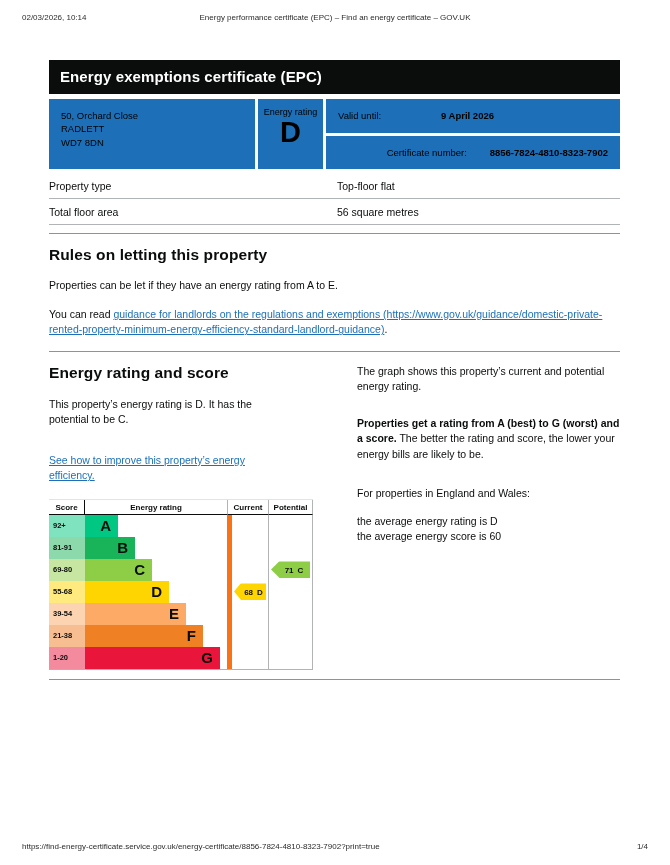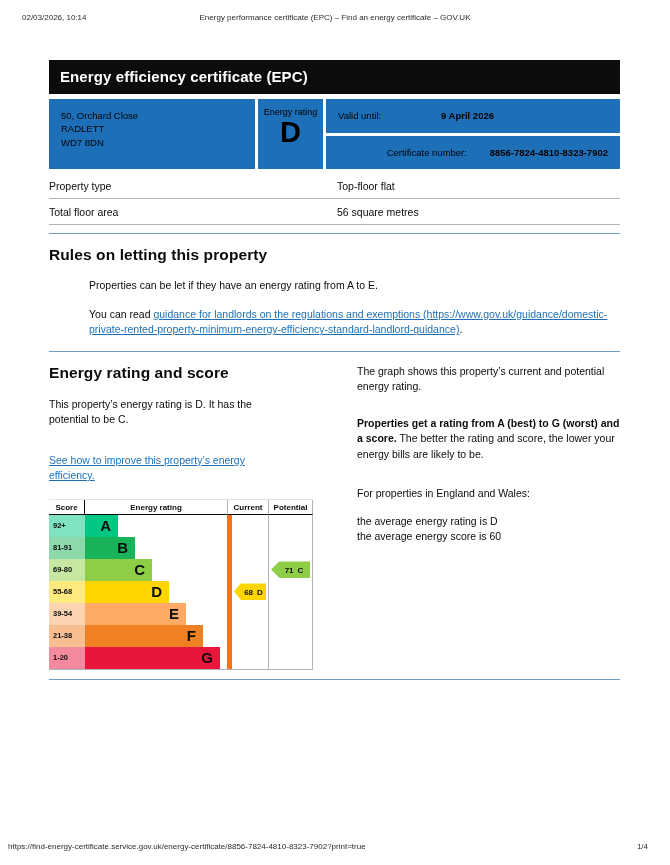--- a/index.html
+++ b/index.html
@@ -9,21 +9,21 @@
     background: #ffffff;
     color: #0b0c0c;
     position: relative;
     overflow: hidden;
   }
 
   
   .page-meta { position: absolute; top: 13px; left: 22px; right: 22px; font-size: 8px; color: #2b2b2b; }
   .meta-date { position: absolute; left: 0; top: 0; }
   .meta-title { display: block; text-align: center; }
-  .page-foot { position: absolute; bottom: 14px; left: 8px; right: 22px; font-size: 8px; color: #2b2b2b; display: flex; justify-content: space-between; }
+  .page-foot { position: absolute; bottom: 14px; left: 22px; right: 22px; font-size: 8px; color: #2b2b2b; display: flex; justify-content: space-between; }
 
   .content { position: absolute; top: 60px; left: 49px; width: 571px; }
 
   
   .doc-title { background: #0b0c0c; color: #fff; font-size: 15px; font-weight: bold; padding: 8px 11px 9px; letter-spacing: 0.1px; }
 
   
   .summary { display: flex; background: #1d70b8; color: #000000; margin-top: 5px; height: 70px; }
   .cell-address { width: 206px; padding: 10px 12px; font-size: 9.5px; line-height: 1.4; }
   .cell-rating { width: 71px; border-left: 3px solid #fff; border-right: 3px solid #fff; text-align: center; padding-top: 8px; }
@@ -41,21 +41,21 @@
   .prop-label { width: 288px; flex-shrink: 0; }
 
   .hr-blue { border: none; border-top: 1px solid #6f9bc0; margin: 0; }
   .hr-1 { margin-top: 8px; }
   .hr-2 { margin-top: 13px; }
   .hr-3 { margin-top: 9px; }
 
   h2 { font-size: 15.5px; font-weight: bold; letter-spacing: 0.1px; }
   .section-rules h2 { margin-top: 12px; }
   p { font-size: 10.5px; line-height: 1.45; }
-  .section-rules p { margin-top: 14px; margin-left: 40px; }
+  .section-rules p { margin-top: 14px; }
   a { color: #1d70b8; text-decoration: underline; }
 
   
   .columns { display: flex; margin-top: 12px; }
   .col-left { width: 272px; flex-shrink: 0; }
   .col-right { width: 263px; margin-left: 36px; }
   .col-left p { margin-top: 15px; width: 245px; }
   .improve-link { display: inline-block; margin-top: 26px; font-size: 10.5px; line-height: 1.45; width: 235px; }
   .col-right p { margin-top: 0; }
   .col-right .rp2 { margin-top: 22px; }
@@ -86,21 +86,21 @@
 </head>
 <body>
 
 <div class="page-meta">
   <span class="meta-date">02/03/2026, 10:14</span>
   <span class="meta-title">Energy performance certificate (EPC) – Find an energy certificate – GOV.UK</span>
 </div>
 
 <div class="content">
 
-  <div class="doc-title">Energy efficiency certificate (EPC)</div>
+  <div class="doc-title">Energy exemptions certificate (EPC)</div>
 
   <div class="summary">
     <div class="cell-address">
       <span class="line">50, Orchard Close</span>
       <span class="line">RADLETT</span>
       <span class="line">WD7 8DN</span>
     </div>
     <div class="cell-rating">
       <span class="rating-label">Energy rating</span>
       <span class="rating-value">D</span>

